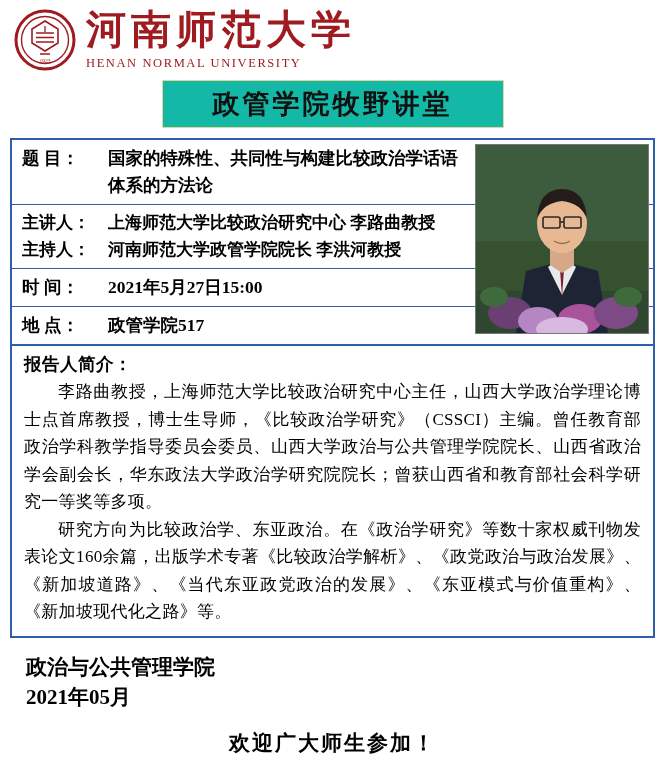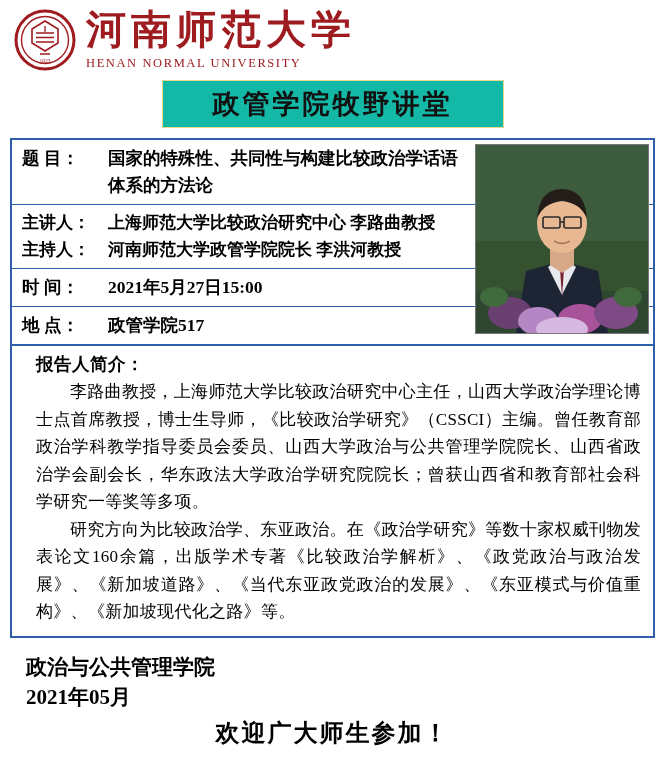--- a/index.html
+++ b/index.html
@@ -123,21 +123,21 @@
     background: #2a3a2c;
   }
   .portrait svg { display: block; }
 
   
   .bio-box {
     margin: 0 10px;
     border: 2px solid #2f5fa8;
     border-top: none;
     box-sizing: border-box;
-    padding: 6px 12px 10px 24px;
+    padding: 6px 12px 10px 12px;
   }
   .bio-title {
     font-size: 17.5px;
     font-weight: bold;
     margin-bottom: 2px;
     letter-spacing: 0.5px;
   }
   .bio-p {
     font-size: 17px;
     line-height: 1.62;
@@ -153,24 +153,24 @@
     padding: 0 26px;
   }
   .footer-right {
     text-align: left;
     font-size: 21px;
     font-weight: bold;
     line-height: 1.45;
   }
   .footer-welcome {
     text-align: center;
-    font-size: 24px;
+    font-size: 21px;
     font-weight: bold;
     letter-spacing: 2px;
-    margin-top: 4px;
+    margin-top: 16px;
   }
 </style>
 </head>
 <body>
 
 <div class="poster">
 
   <div class="header">
     <div class="seal">
       <svg width="62" height="62" viewBox="0 0 62 62">

